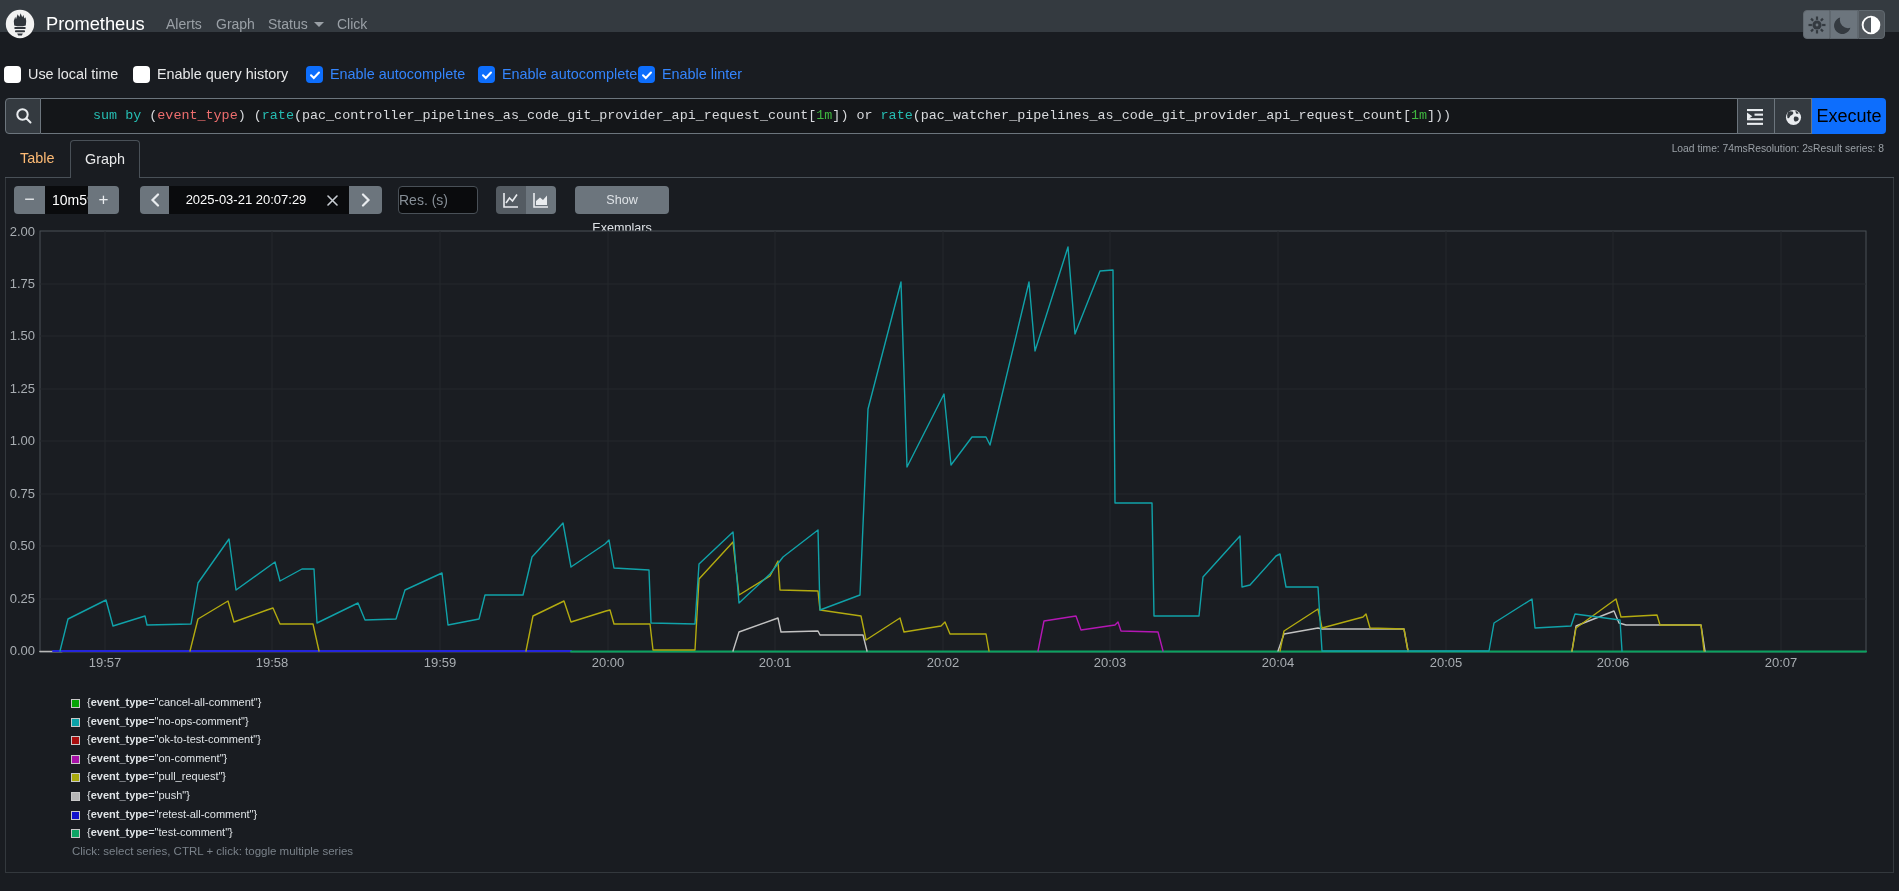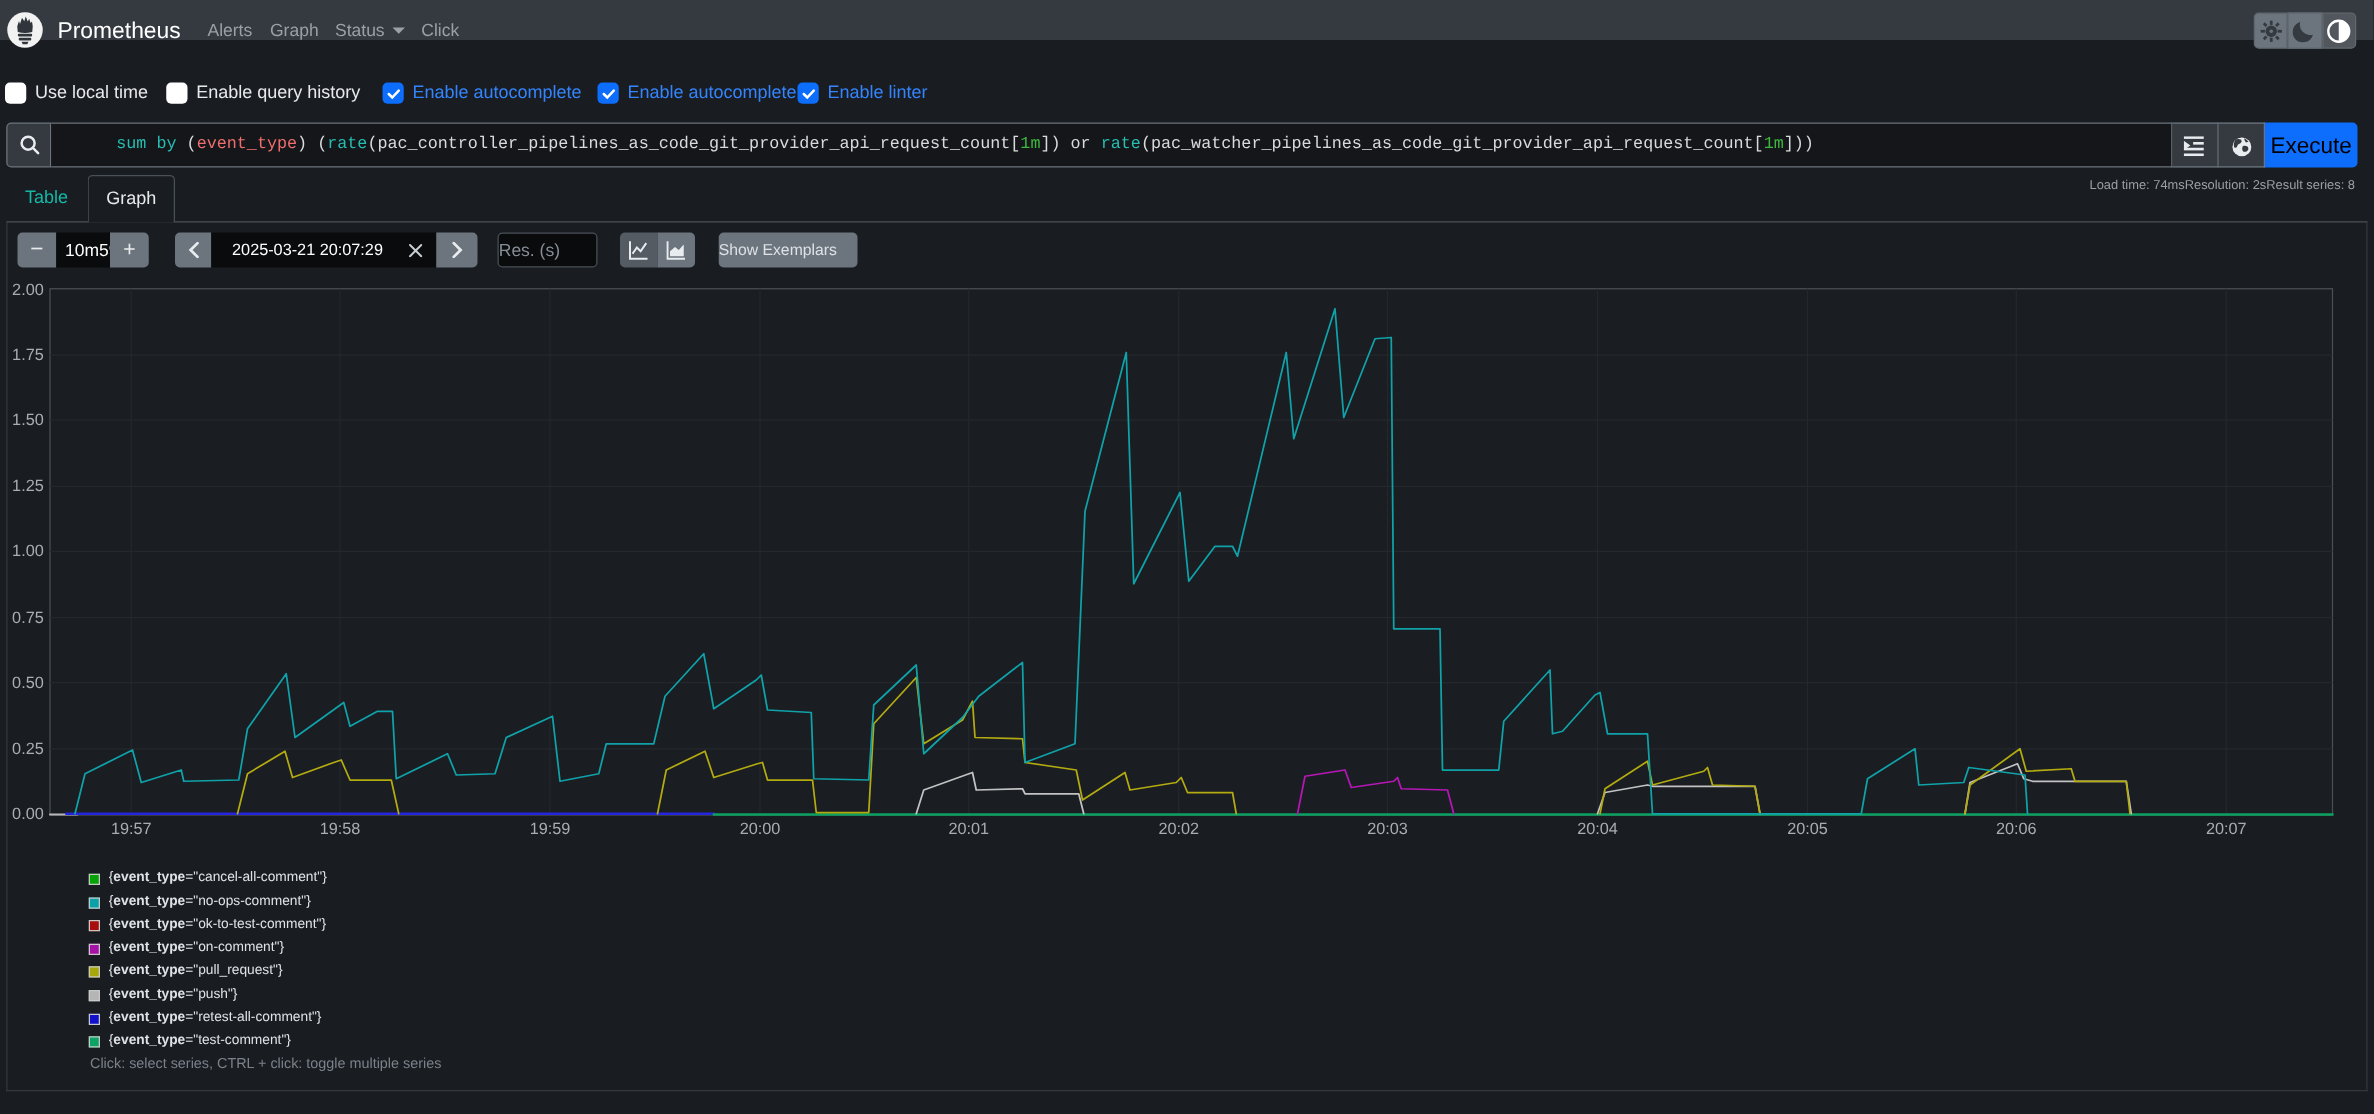--- a/index.html
+++ b/index.html
@@ -32,21 +32,21 @@
 #qtext { position:absolute; left:16px; top:9px; font-family:"Liberation Mono", monospace; font-size:13.4px; white-space:pre; color:#d8dadd;margin-left:36px; }
 .kw { color:#26bdb2; } .lbl { color:#ee6e6e; } .dur { color:#3fb73f; }
 #qbtn1 { position:absolute; left:1733px; top:0; width:37px; height:36px; background:#343a40; border:1px solid #6c757d; border-left:none; }
 #qbtn2 { position:absolute; left:1770px; top:0; width:37px; height:36px; background:#343a40; border:1px solid #6c757d; border-left:none; }
 #qexec { position:absolute; left:1807px; top:0; width:74px; height:36px; background:#0d6efd; border-radius:0 4px 4px 0; color:#000000; font-size:18px; text-align:center; line-height:36px; }
 
 
 #stats { position:absolute; right:15px; top:143px; font-size:10.3px; color:#9aa0a6; }
 #stats span { }
 #tabrow { position:absolute; left:5px; top:140px; width:1889px; height:38px; border-bottom:1px solid #495057; }
-#tabtable { position:absolute; left:15px; top:10px; font-size:14.4px; color:#14b8a6; }
+#tabtable { position:absolute; left:15px; top:10px; font-size:14.4px; color:#fdba74; }
 #tabgraph { position:absolute; left:65px; top:0; width:70px; height:38px; background:#191c21; border:1px solid #495057; border-bottom:none; border-radius:4px 4px 0 0; color:#e8e9ea; font-size:14.4px; text-align:center; line-height:37px; }
 #card { position:absolute; left:5px; top:178px; width:1889px; height:695px; border:1px solid #33383d; border-top:none; }
 
 
 .ctl { position:absolute; top:186px; height:28px; }
 .gbtn { background:#6c757d; color:#e9ecef; text-align:center; }
 .ginput { background:#0a0b0d; color:#fff; }
 #show-ex { background:#6c757d; color:#dee2e6; }
 
 
@@ -185,21 +185,21 @@
         <path d="M1 1 V15 H15" stroke="#e9ecef" stroke-width="1.6" fill="none"></path>
         <path d="M3 11 L6.5 6 L9.5 9 L14 2.5" stroke="#e9ecef" stroke-width="1.6" fill="none"></path>
       </svg>
   </div>
   <div class="ctl" style="left:526px; width:30px; background:#6c757d; border-radius:0 4px 4px 0;">
     <svg width="16" height="16" viewBox="0 0 16 16" style="position:absolute;left:7px;top:6px;">
         <path d="M1 1 V15 H15" stroke="#e9ecef" stroke-width="1.6" fill="none"></path>
         <path d="M3 13 L3 9 L7 5.5 L10 8 L14 3.5 L14 13 Z" fill="#e9ecef"></path>
       </svg>
   </div>
-  <div class="ctl" id="show-ex" style="left:575px; width:111px; font-size:12.6px; line-height:28px; text-align:left; border-radius:4px;">Show Exemplars</div>
+  <div class="ctl" id="show-ex" style="left:575px; width:94px; font-size:12.6px; line-height:28px; text-align:center; border-radius:4px;">Show Exemplars</div>
 
   <svg id="chart" class="abs" style="left:0; top:224px;" width="1899" height="450" viewBox="0 224 1899 450">
     <rect x="40" y="231" width="1826" height="421" fill="#1a1d22" stroke="#4a5056" stroke-width="1"></rect>
     <g stroke="#24282d" stroke-width="1">
       <line x1="40" y1="284" x2="1866" y2="284"></line>
       <line x1="40" y1="336" x2="1866" y2="336"></line>
       <line x1="40" y1="389" x2="1866" y2="389"></line>
       <line x1="40" y1="441" x2="1866" y2="441"></line>
       <line x1="40" y1="494" x2="1866" y2="494"></line>
       <line x1="40" y1="546" x2="1866" y2="546"></line>

